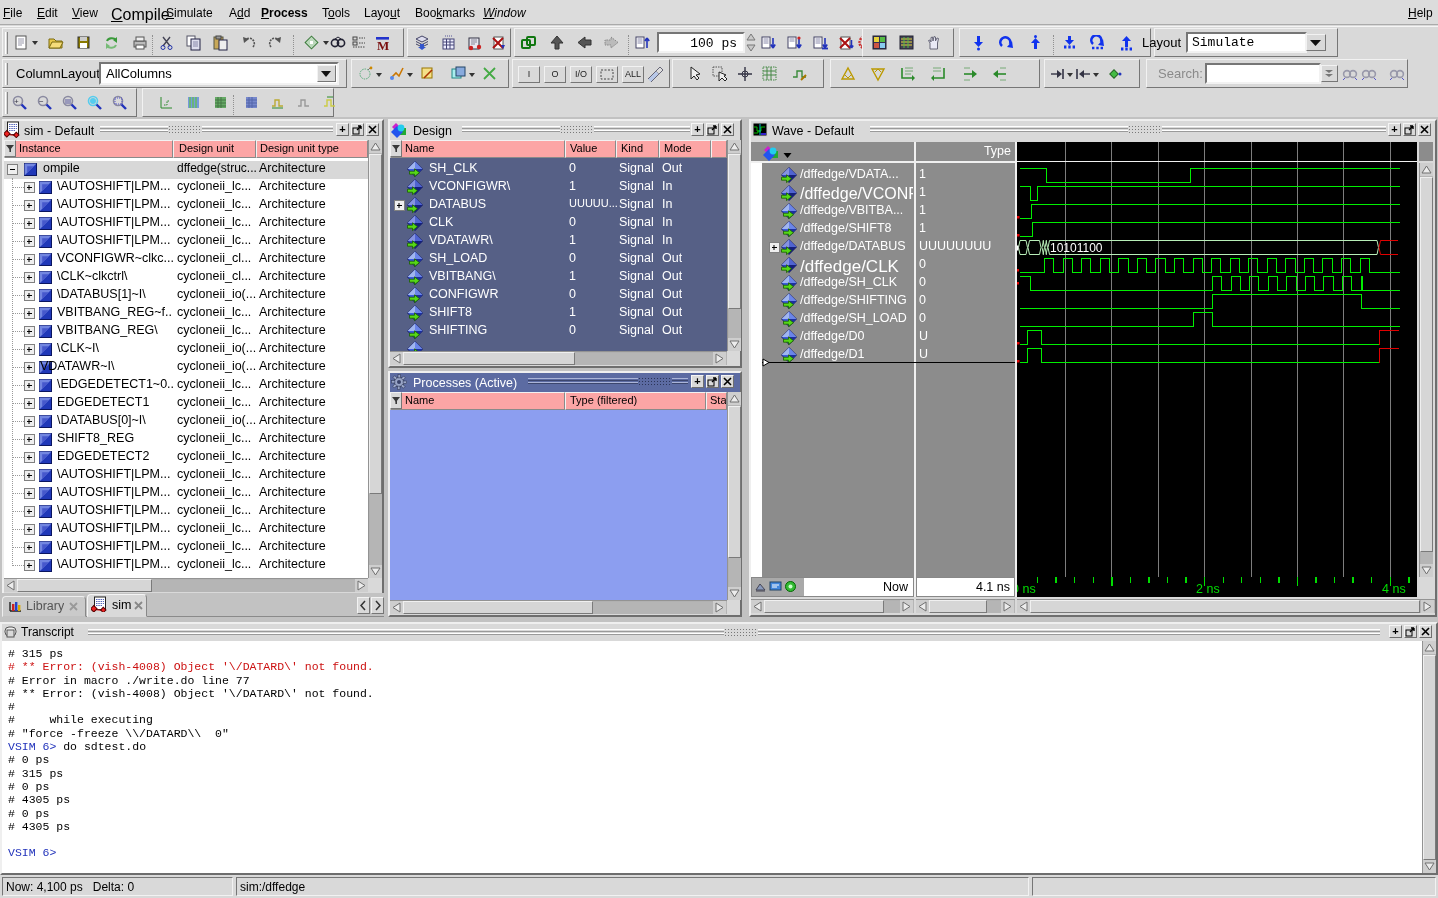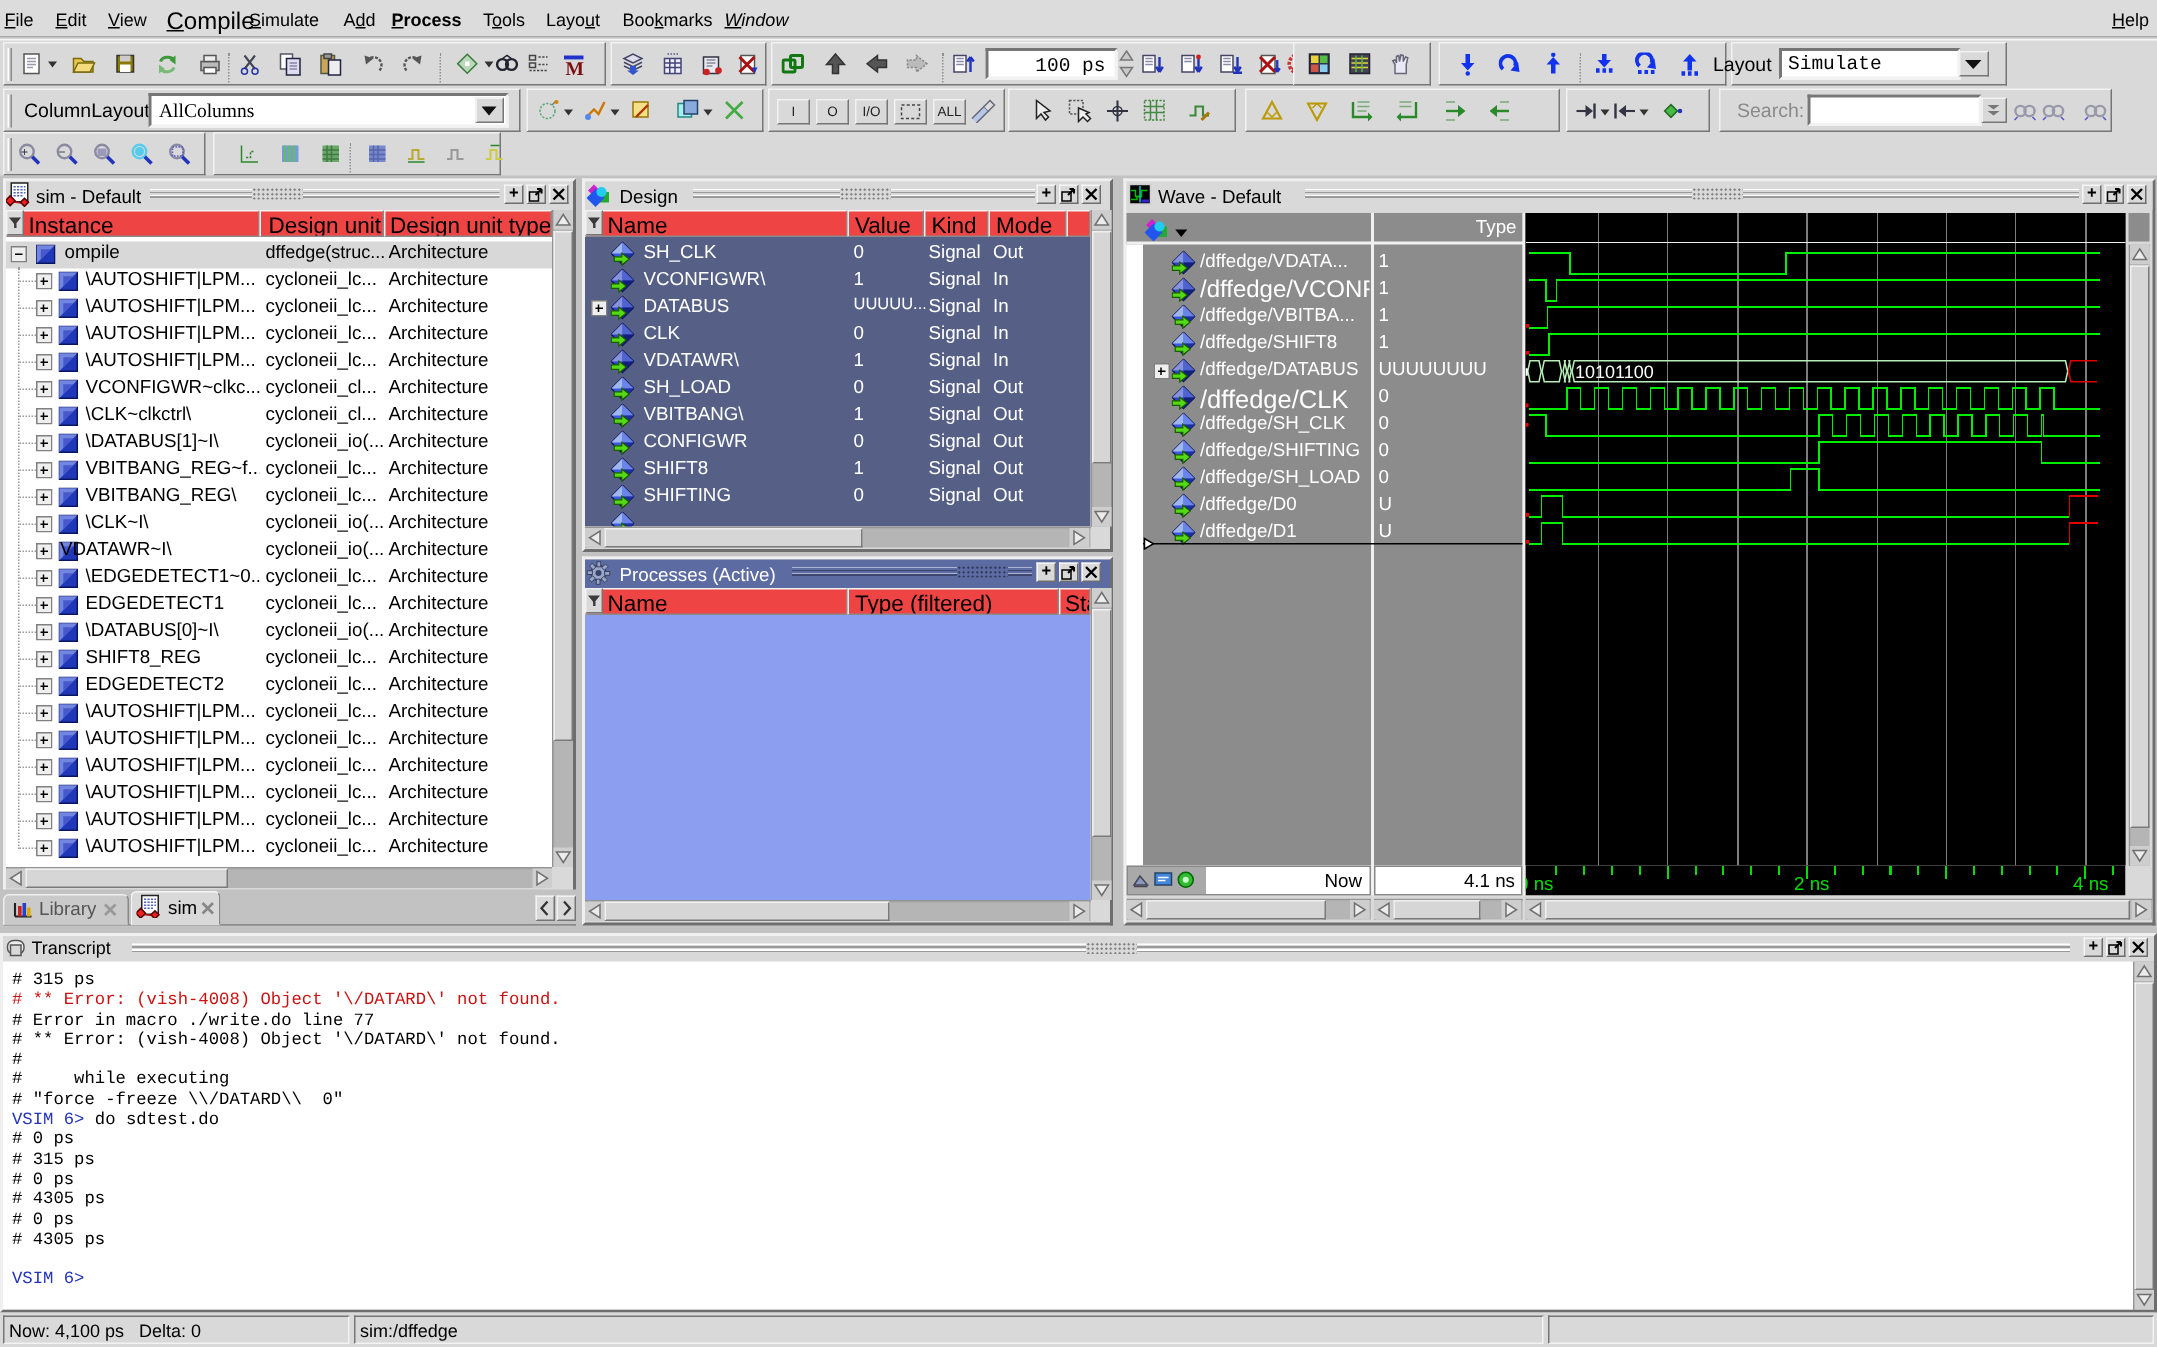--- a/index.html
+++ b/index.html
@@ -4,21 +4,21 @@
 body{width:1438px;height:898px;position:relative;overflow:hidden;background:#d9d9d9;
  font-family:"Liberation Sans",sans-serif;font-size:13px;color:#000;}
 .abs{position:absolute;}
 .raised{border:1px solid;border-color:#f2f2f2 #767676 #767676 #f2f2f2;}
 .sunken{border:1px solid;border-color:#767676 #f2f2f2 #f2f2f2 #767676;}
 .sunken2{border:2px solid;border-color:#767676 #f2f2f2 #f2f2f2 #767676;}
 .pane{position:absolute;background:#d9d9d9;border:2px solid;border-color:#efefef #6e6e6e #6e6e6e #efefef;}
 .sash{position:absolute;height:7px;background:linear-gradient(#ffffff 0 1px,#d9d9d9 1px 2px,#9a9a9a 2px 3px,#d9d9d9 3px 4px,#ffffff 4px 5px,#9a9a9a 5px 6px,#d9d9d9 6px 7px);}
 .grip{position:absolute;width:34px;height:8px;background-image:radial-gradient(#787878 30%,transparent 34%);background-size:3px 3px;background-color:#d9d9d9;}
 .tbtn{position:absolute;width:13px;height:13px;background:#d9d9d9;border:1px solid;border-color:#f5f5f5 #6e6e6e #6e6e6e #f5f5f5;color:#000;font-weight:bold;font-size:11px;line-height:10px;text-align:center;}
-.colhdr{position:absolute;background:#ef4444;border:1px solid;border-color:#f2f2f2 #8a8a8a #8a8a8a #f2f2f2;font-size:15px;overflow:hidden;white-space:nowrap;}
+.colhdr{position:absolute;background:#fca5a5;border:1px solid;border-color:#f2f2f2 #8a8a8a #8a8a8a #f2f2f2;font-size:11px;overflow:hidden;white-space:nowrap;}
 .cell{position:absolute;font-size:12.5px;white-space:nowrap;overflow:hidden;}
 .wtxt{color:#fff;}
 .mono{font-family:"Liberation Mono",monospace;}
 .scb{position:absolute;background:#b5b5b5;box-shadow:inset 1px 1px 1px #8f8f8f;}
 .sth{position:absolute;background:#d6d6d6;border:1px solid;border-color:#f0f0f0 #7a7a7a #7a7a7a #f0f0f0;}
 .sar{position:absolute;width:13px;height:13px;background:#cecece;}
 .icon{position:absolute;}
 </style></head><body>
 <div class="abs" style="left:0;top:0;width:1438px;height:25px;background:#dcdcdc;border-bottom:1px solid #aaa">
     <div class="abs" style="left:3px;top:6px;font-size:12px;"><u>F</u>ile</div>
@@ -233,21 +233,21 @@
 <div class="abs raised" style="left:1154px;top:28px;width:184px;height:29px;background:#d9d9d9"></div>
 <div class="abs" style="left:1142px;top:35px">Layout</div>
 <div class="abs sunken2" style="left:1186px;top:32px;width:121px;height:21px;background:#fff;font-family:'Liberation Mono',monospace;font-size:13px;padding:1px 0 0 4px">Simulate</div>
 <div class="abs raised" style="left:1306px;top:34px;width:20px;height:17px;background:#d9d9d9"></div>
 <svg class="icon" style="left:1310px;top:39px" width="12" height="8">
     <polygon points="0,1 11,1 5.5,7" fill="#111"></polygon>
   </svg>
 <div class="abs raised" style="left:2px;top:59px;width:345px;height:29px;background:#d9d9d9"></div>
 <div class="abs" style="left:5px;top:63px;width:3px;height:22px;border-left:1px solid #fff;border-right:1px solid #888"></div>
 <div class="abs" style="left:16px;top:66px">ColumnLayout</div>
-<div class="abs sunken2" style="left:99px;top:62px;width:240px;height:23px;background:#fff;font-family:Liberation Serif, serif;font-size:13px;padding:2px 0 0 5px">AllColumns</div>
+<div class="abs sunken2" style="left:99px;top:62px;width:240px;height:23px;background:#fff;font-family:Liberation Sans, sans-serif;font-size:13px;padding:2px 0 0 5px">AllColumns</div>
 <div class="abs raised" style="left:317px;top:65px;width:19px;height:17px;background:#d9d9d9"></div>
 <svg class="icon" style="left:321px;top:70px" width="11" height="8">
     <polygon points="0,1 10,1 5,7" fill="#111"></polygon>
   </svg>
 <div class="abs raised" style="left:351px;top:59px;width:158px;height:29px;background:#d9d9d9"></div>
 <svg class="icon" style="left:358px;top:66px" width="16" height="16">
     <circle cx="7" cy="8" r="5" fill="none" stroke="#55aa77" stroke-dasharray="1.5 1"></circle>
     <path d="M10 4 L13 1" stroke="#777"></path>
     <circle cx="13" cy="2" r="1.4" fill="#cc8800"></circle>
   </svg>

